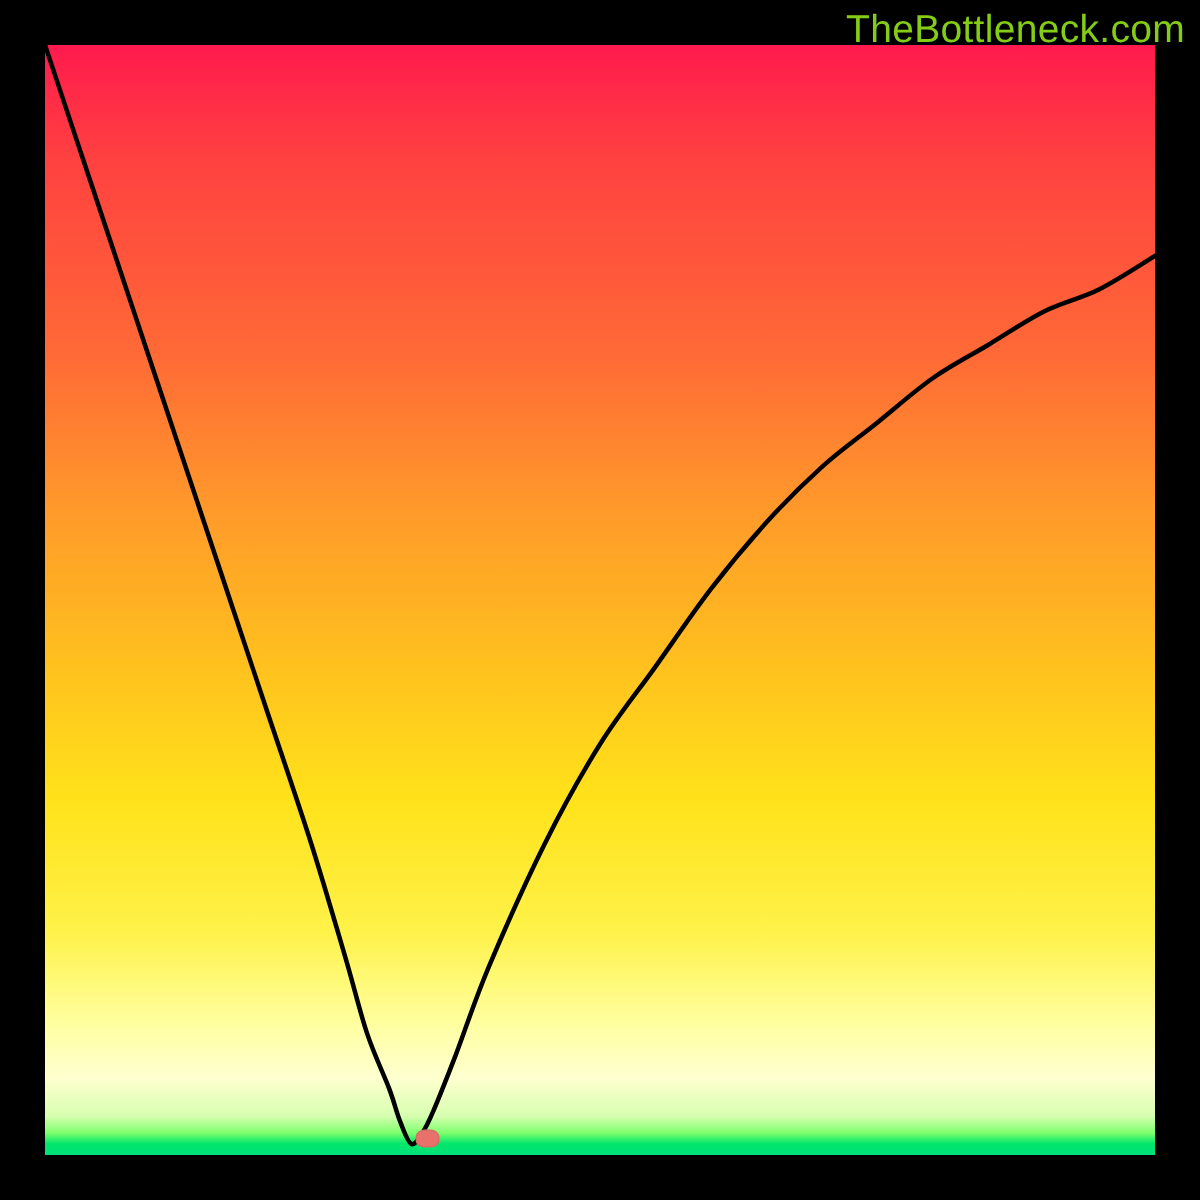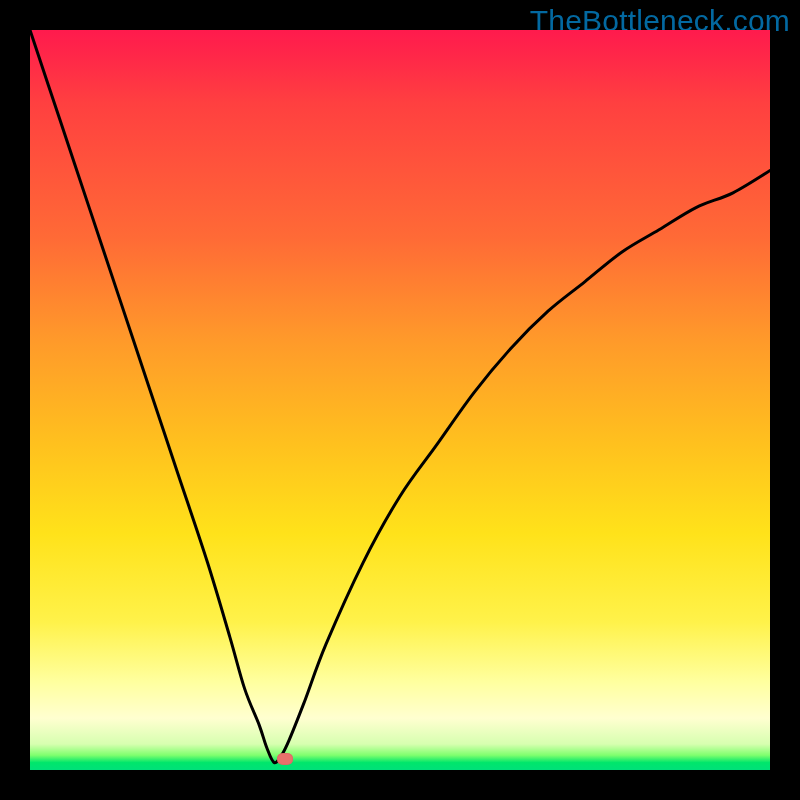--- a/index.html
+++ b/index.html
@@ -39,22 +39,22 @@
       #d7ffb0 96.5%,
       #7fff6e 98%,
       #00e66b 99%,
       #00e07a 100%
     );
   }
   .watermark {
     position: absolute;
     top: 4px;
     right: 10px;
-    color: #0369a1;
-    font-size: 30px;
+    color: #84cc16;
+    font-size: 26px;
     letter-spacing: 0.2px;
     font-weight: 400;
   }
   svg.curve {
     position: absolute;
     left: 0;
     top: 0;
     width: 740px;
     height: 740px;
   }

